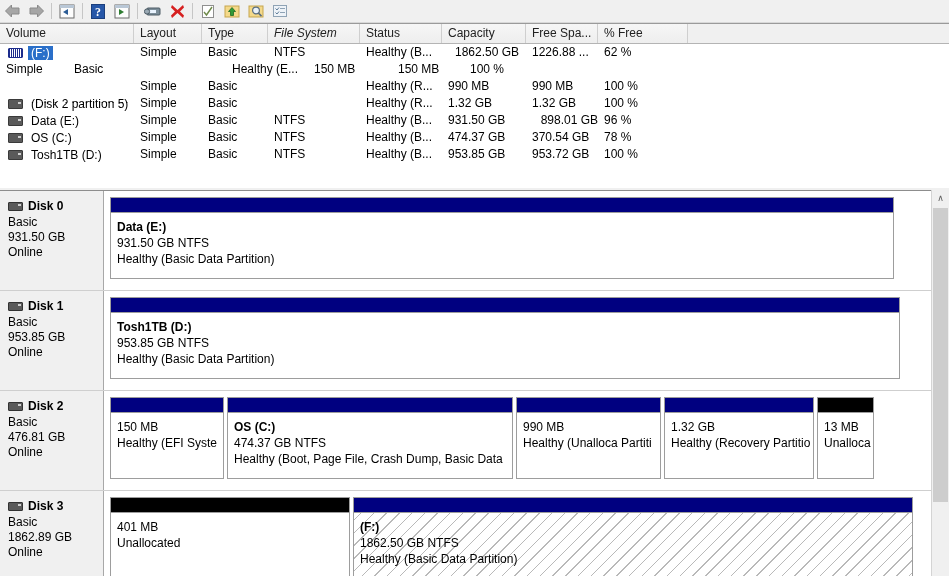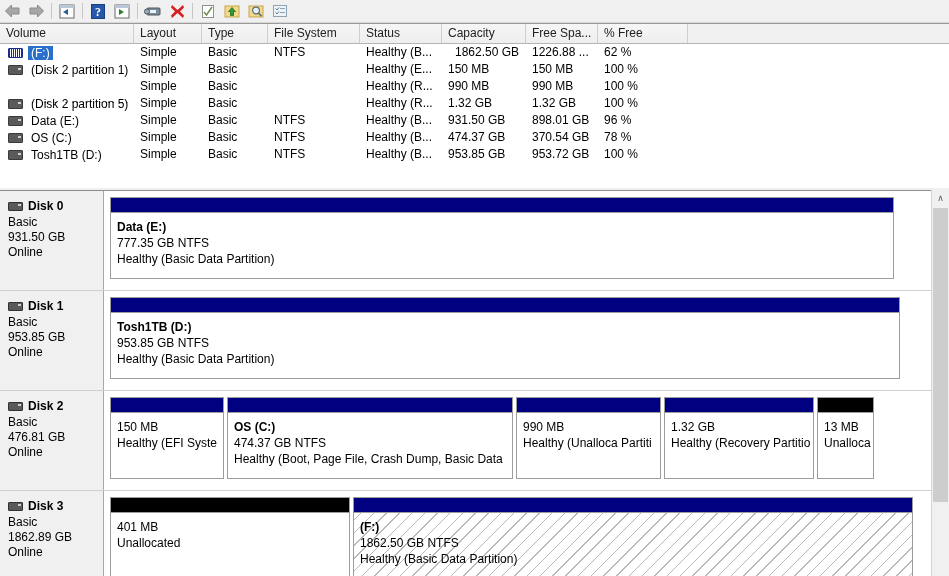--- a/index.html
+++ b/index.html
@@ -257,45 +257,41 @@
         <rect x="8" y="8" width="5" height="1" fill="#8fa3b5"></rect>
       </svg>
     </div>
   </div>
 
   <div class="listwrap">
     <div class="hdr-row" id="list-header">
         <div class="hdr-cell" style="width: 134px;">Volume</div>
         <div class="hdr-cell" style="width: 68px;">Layout</div>
         <div class="hdr-cell" style="width: 66px;">Type</div>
-        <div class="hdr-cell" style="width: 92px;">File System</div>
+        <div class="hdr-cell" style="width: 92px; font-style: italic;">File System</div>
         <div class="hdr-cell" style="width: 82px;">Status</div>
         <div class="hdr-cell" style="width: 84px;">Capacity</div>
         <div class="hdr-cell" style="width: 72px;">Free Spa...</div>
         <div class="hdr-cell" style="width: 90px;">% Free</div>
       </div>
     <div id="list-body">
         <div class="vrow selected">
           <div class="vcell vol" style="width: 134px;">
             <span class="drvicon striped"></span>
             <span class="voltext">(F:)</span>
           </div>
           <div class="vcell" style="width: 68px;">Simple</div>
           <div class="vcell" style="width: 66px;">Basic</div>
           <div class="vcell" style="width: 92px;">NTFS</div>
           <div class="vcell" style="width: 82px;">Healthy (B...</div>
           <div class="vcell" style="width: 84px; text-align: center;">1862.50 GB</div>
           <div class="vcell" style="width: 72px;">1226.88 ...</div>
           <div class="vcell" style="width: 90px;">62 %</div>
         </div>
         <div class="vrow">
-          <div class="vcell vol" style="width: 134px;">
-            <span class="drvicon"></span>
-            <span class="voltext">(Disk 2 partition 1)</span>
-          </div>
           <div class="vcell" style="width: 68px;">Simple</div>
           <div class="vcell" style="width: 66px;">Basic</div>
           <div class="vcell" style="width: 92px;"></div>
           <div class="vcell" style="width: 82px;">Healthy (E...</div>
           <div class="vcell" style="width: 84px;">150 MB</div>
           <div class="vcell" style="width: 72px;">150 MB</div>
           <div class="vcell" style="width: 90px;">100 %</div>
         </div>
         <div class="vrow">
           <div class="vcell vol" style="width: 134px; margin-top: 24px;">
@@ -326,21 +322,21 @@
         <div class="vrow">
           <div class="vcell vol" style="width: 134px;">
             <span class="drvicon"></span>
             <span class="voltext">Data (E:)</span>
           </div>
           <div class="vcell" style="width: 68px;">Simple</div>
           <div class="vcell" style="width: 66px;">Basic</div>
           <div class="vcell" style="width: 92px;">NTFS</div>
           <div class="vcell" style="width: 82px;">Healthy (B...</div>
           <div class="vcell" style="width: 84px;">931.50 GB</div>
-          <div class="vcell" style="width: 72px;">898.01 GB</div>
+          <div class="vcell" style="width: 72px; text-align: right;">898.01 GB</div>
           <div class="vcell" style="width: 90px;">96 %</div>
         </div>
         <div class="vrow">
           <div class="vcell vol" style="width: 134px;">
             <span class="drvicon"></span>
             <span class="voltext">OS (C:)</span>
           </div>
           <div class="vcell" style="width: 68px;">Simple</div>
           <div class="vcell" style="width: 66px;">Basic</div>
           <div class="vcell" style="width: 92px;">NTFS</div>
@@ -377,21 +373,21 @@
             </div>
             <div class="dline">Basic</div>
             <div class="dline">931.50 GB</div>
             <div class="dline">Online</div>
           </div>
           <div class="partarea">
             <div class="part" style="width: 784px;">
               <div class="capbar" style="background: rgb(0, 0, 128);"></div>
               <div class="pbody">
                 <div class="pname">Data  (E:)</div>
-                <div>777.35 GB NTFS</div>
+                <div>931.50 GB NTFS</div>
                 <div>Healthy (Basic Data Partition)</div>
               </div>
             </div>
           </div>
         </div>
         <div class="diskrow">
           <div class="diskinfo">
             <div class="dtitle">
               <span class="dglyph"></span>
               <span>Disk 1</span>

